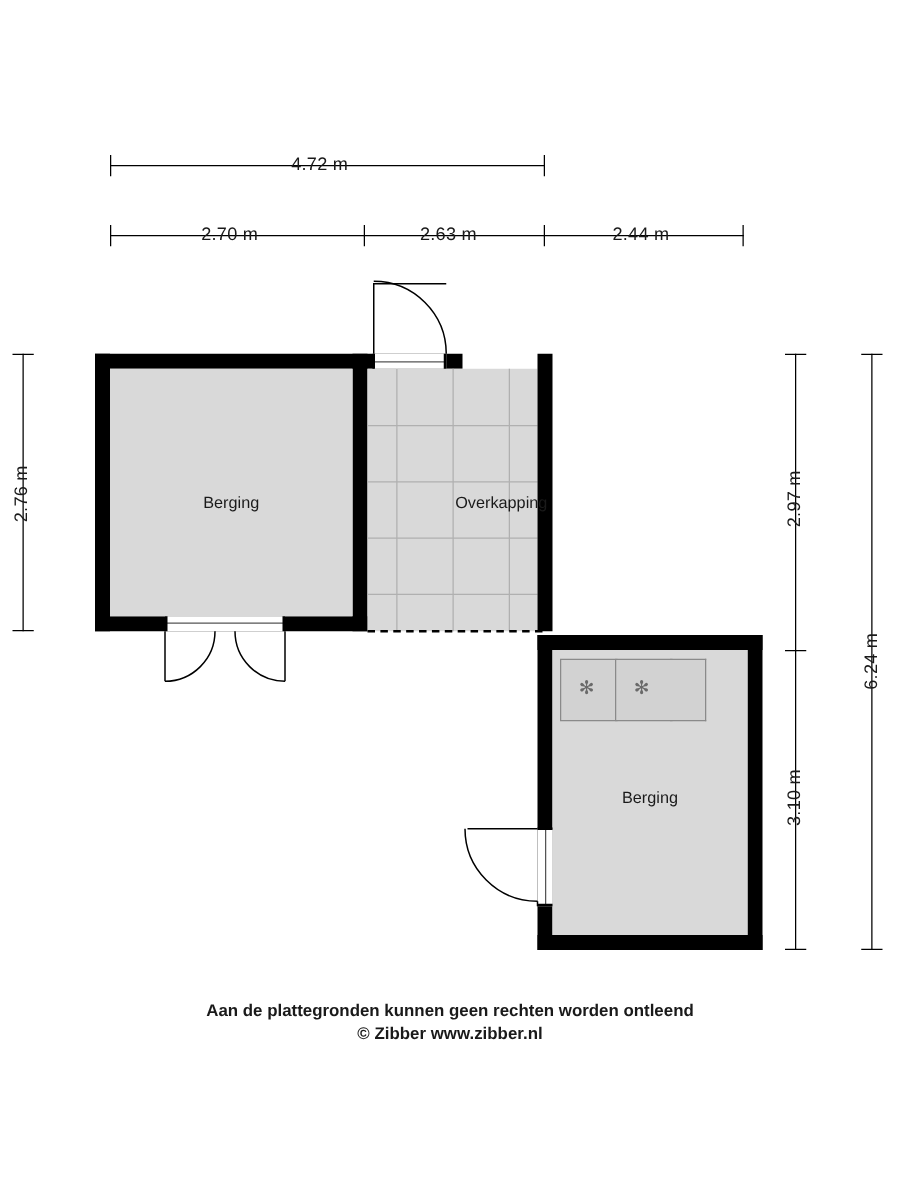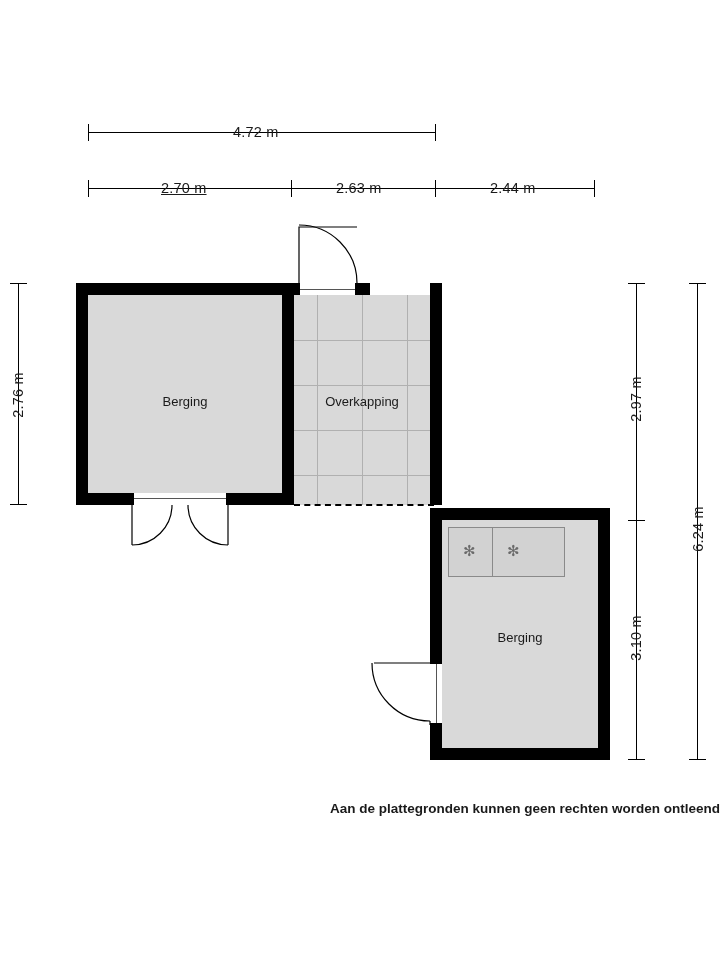--- a/index.html
+++ b/index.html
@@ -40,21 +40,21 @@
   }
   .footer {
     position: absolute;
     left: 0;
     width: 720px;
     text-align: center;
     font-size: 13.5px;
     color: #1a1a1a;
     font-weight: bold;
   }
-  .footer.line1 { top: 801px; text-align: right; }
+  .footer.line1 { top: 801px; }
   .footer.line2 { top: 819px; }
 
   
   .wall {
     position: absolute;
     background: #000000;
   }
   
   .floor {
     position: absolute;
@@ -109,21 +109,21 @@
 <div id="stage">
 
   <div class="dimline" style="left:88px; top:132px; width:348px; height:1px;"></div>
   <div class="tick" style="left:88px; top:124px; width:1px; height:17px;"></div>
   <div class="tick" style="left:435px; top:124px; width:1px; height:17px;"></div>
   <div class="dim-label" style="left:233px; top:124px;">4.72 m</div>
 
   <div class="dimline" style="left:88px; top:188px; width:204px; height:1px;"></div>
   <div class="tick" style="left:88px; top:180px; width:1px; height:17px;"></div>
   <div class="tick" style="left:291px; top:180px; width:1px; height:17px;"></div>
-  <div class="dim-label" style="left:161px; top:180px;text-decoration:underline;">2.70 m</div>
+  <div class="dim-label" style="left:161px; top:180px;">2.70 m</div>
 
   <div class="dimline" style="left:291px; top:188px; width:145px; height:1px;"></div>
   <div class="tick" style="left:435px; top:180px; width:1px; height:17px;"></div>
   <div class="dim-label" style="left:336px; top:180px;">2.63 m</div>
 
   <div class="dimline" style="left:435px; top:188px; width:160px; height:1px;"></div>
   <div class="tick" style="left:594px; top:180px; width:1px; height:17px;"></div>
   <div class="dim-label" style="left:490px; top:180px;">2.44 m</div>
 
   <div class="dimline" style="left:18px; top:283px; width:1px; height:222px;"></div>
@@ -173,21 +173,21 @@
   <div class="tline" style="left:407px; top:295px; width:1px; height:210px;"></div>
   <div class="tline" style="left:294px; top:340px; width:136px; height:1px;"></div>
   <div class="tline" style="left:294px; top:385px; width:136px; height:1px;"></div>
   <div class="tline" style="left:294px; top:430px; width:136px; height:1px;"></div>
   <div class="tline" style="left:294px; top:475px; width:136px; height:1px;"></div>
 
   <div class="wall" style="left:430px; top:283px; width:12px; height:222px;"></div>
 
   <div class="dashed" style="left:294px; top:504px; width:140px; height:0;"></div>
 
-  <div class="room-label" style="left:294px; top:394px; width:136px;">Overkapping</div>
+  <div class="room-label" style="left:294px; top:394px; width:136px;padding-left:39px;">Overkapping</div>
 
   <div class="opening" style="left:299px; top:283px; width:58px; height:12px;"></div>
   <div class="thinline" style="left:299px; top:289px; width:58px; height:1px;"></div>
   <div class="thinline" style="left:298px; top:283px; width:2px; height:12px; background:#000000;"></div>
   <div class="thinline" style="left:355px; top:283px; width:2px; height:12px; background:#000000;"></div>
   <svg class="arc" style="left:299px; top:225px; width:60px; height:58px;" viewBox="0 0 60 58">
     <path d="M 0 58 L 0 2 L 58 2" stroke="#000000" stroke-width="1.2" fill="none"></path>
     <path d="M 0 0 A 58 58 0 0 1 58 58" stroke="#000000" stroke-width="1.2" fill="none" transform="translate(0,0)"></path>
   </svg>
 
@@ -210,14 +210,15 @@
   <div class="thinline" style="left:436px; top:663px; width:1px; height:62px;"></div>
   <div class="thinline" style="left:430px; top:662px; width:12px; height:2px; background:#000000;"></div>
   <div class="thinline" style="left:430px; top:723px; width:12px; height:2px; background:#000000;"></div>
   <svg class="arc" style="left:368px; top:663px; width:62px; height:62px;" viewBox="0 0 62 62">
     <path d="M 62 0 L 6 0" stroke="#000000" stroke-width="1.2" fill="none"></path>
     <path d="M 4 0 A 58 58 0 0 0 62 58" stroke="#000000" stroke-width="1.2" fill="none"></path>
     <path d="M 62 58 L 62 62" stroke="#000000" stroke-width="1.2" fill="none"></path>
   </svg>
 
   <div class="footer line1">Aan de plattegronden kunnen geen rechten worden ontleend</div>
+  <div class="footer line2">© Zibber www.zibber.nl</div>
 
 </div>
 
 </body></html>

